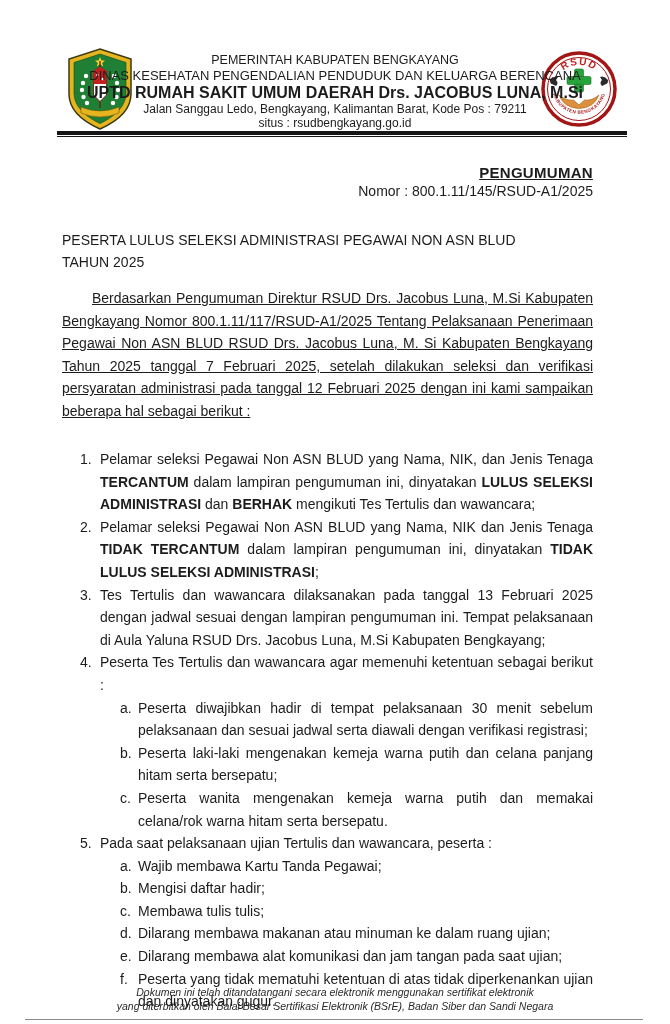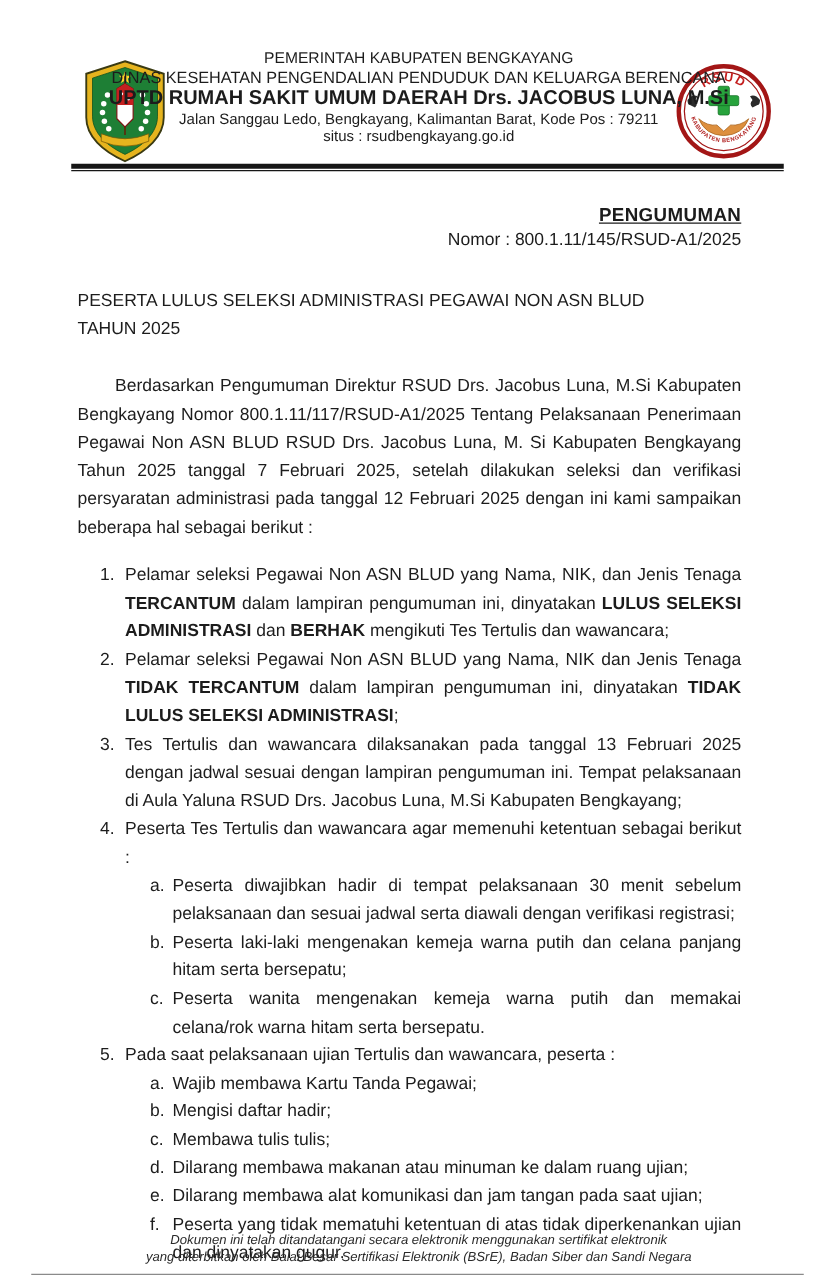--- a/index.html
+++ b/index.html
@@ -2,21 +2,21 @@
 <html><head>
 <meta charset="utf-8">
 <style>
   html,body { margin:0; padding:0; background:#ffffff; }
   .page {
     position:relative; width:670px; height:1024px; background:#ffffff;
     font-family:"Liberation Sans", sans-serif; color:#1c1c1c; overflow:hidden;
   }
 
   
-  .letterhead-text { position:absolute; top:39px; left:60px; width:550px; text-align:center; white-space:nowrap; }
+  .letterhead-text { position:absolute; top:53px; left:60px; width:550px; text-align:center; white-space:nowrap; }
   .lh1 { font-size:12.5px; line-height:15px; }
   .lh2 { font-size:13px;   line-height:15px; }
   .lh3 { font-size:16px;   line-height:19px; font-weight:bold; }
   .lh4 { font-size:12px;   line-height:15px; margin-top:0; }
   .lh5 { font-size:12px;   line-height:13px; }
 
   .logo-left  { position:absolute; top:46px; left:61px;  width:78px; height:86px; }
   .logo-right { position:absolute; top:50px; left:540px; width:78px; height:78px; }
 
   .header-rule {
@@ -27,22 +27,22 @@
   
   .content { position:absolute; left:62px; top:0; width:531px; }
 
   .doc-title   { position:absolute; top:164px; width:100%; text-align:right; }
   .doc-heading { font-size:15px; font-weight:bold; text-decoration:underline; letter-spacing:.3px; line-height:17px; }
   .doc-number  { font-size:14px; line-height:17px; margin-top:2px; }
 
   .doc-subject { position:absolute; top:230px; width:100%; text-align:left; font-size:14px; line-height:21.5px; }
 
   .intro {
-    position:absolute; top:297px; width:100%;
-    font-size:14px; line-height:22.6px; text-align:justify; text-indent:30px;
+    position:absolute; top:287px; width:100%;
+    font-size:14px; line-height:22.6px; text-align:justify; text-indent:30px;text-decoration:underline;
   }
 
   .list { position:absolute; top:448px; width:100%; font-size:14px; line-height:22.6px; }
   .li        { position:relative; padding-left:38px; text-align:justify; }
   .li-num    { position:absolute; left:18px; top:0; }
   .sub       { position:relative; padding-left:76px; text-align:justify; }
   .sub-letter{ position:absolute; left:58px; top:0; }
   b { font-weight:bold; }
 
   

